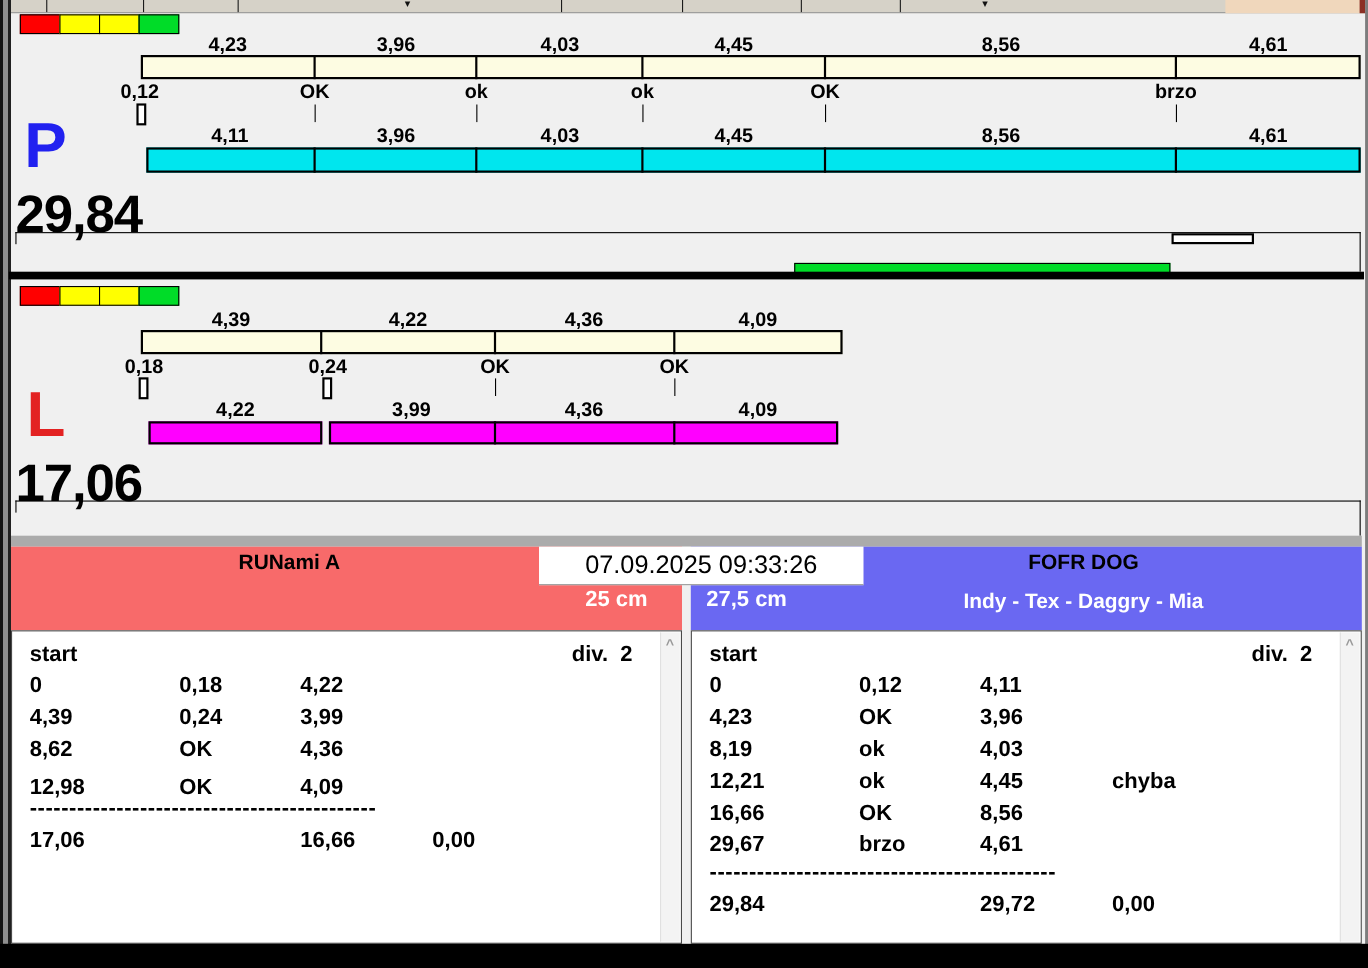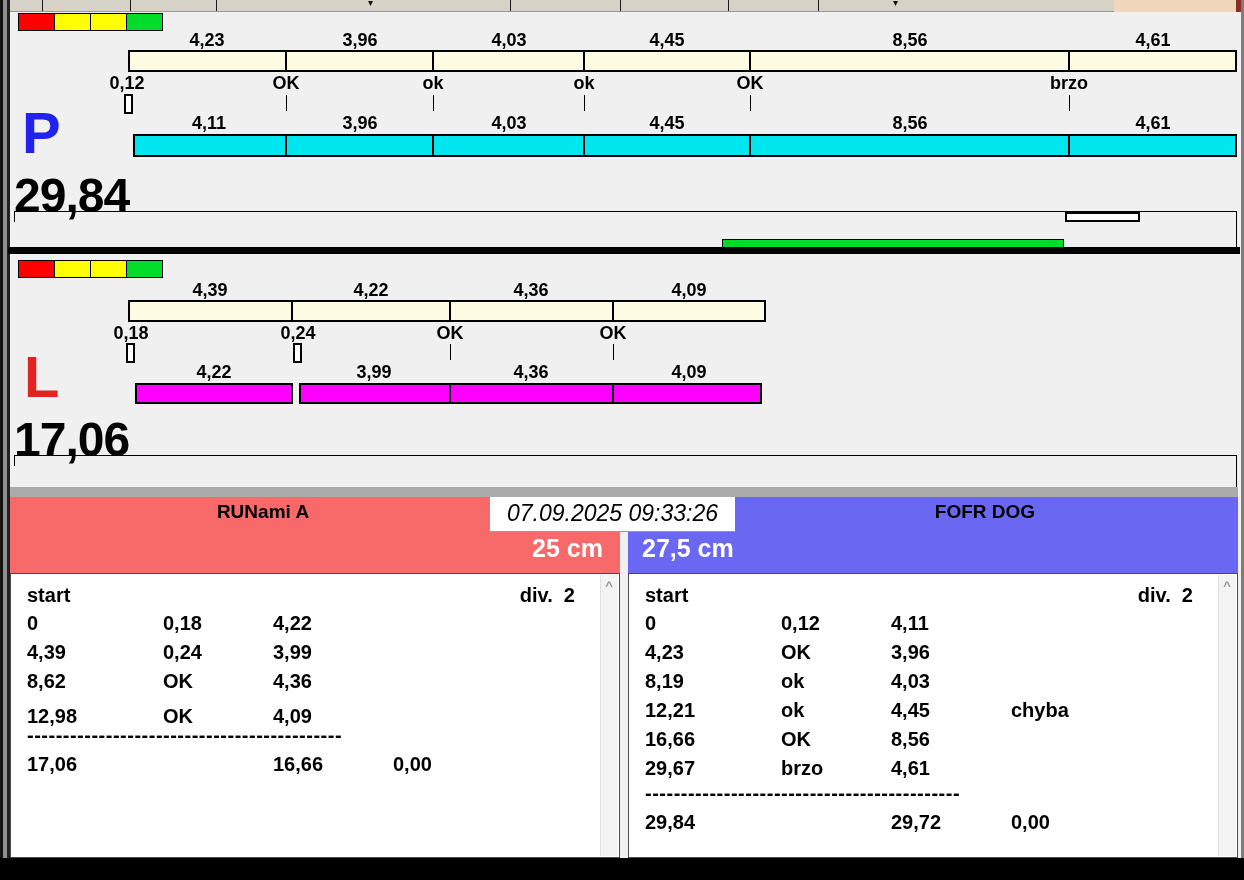--- a/index.html
+++ b/index.html
@@ -41,23 +41,23 @@
 
   .progress-green{left:722px;top:239px;width:340px;height:8px;background:#00dc28;border:1px solid #000;box-sizing:content-box;}
   .white-box{left:1065px;top:212px;width:75px;height:10px;background:#fff;border:2px solid #000;box-sizing:border-box;}
 
   
   .panel-header{top:497px;width:610px;height:76px;}
   .panel-header.red{background:#f86a6a;}
   .panel-header.blue{background:#6a68f2;}
   .team-name{position:absolute;top:4px;font-weight:bold;font-size:19px;color:#000;transform:translateX(-50%);white-space:pre;}
   .team-dogs{position:absolute;top:40px;font-weight:bold;font-size:19px;color:#fff;transform:translateX(-50%);white-space:pre;}
-  .team-cm{position:absolute;top:37px;font-weight:bold;font-size:25px;color:#fff;white-space:pre;}
-  .datetime-box{left:490px;top:497px;width:245px;height:34px;background:#fff;border-bottom:1px solid #9a9a9a;
-    font-size:23px;color:#000;text-align:center;line-height:33px;white-space:pre;font-style:italic;}
+  .team-cm{position:absolute;top:37px;font-weight:bold;font-size:20px;color:#fff;white-space:pre;}
+  .datetime-box{left:490px;top:497px;width:295px;height:34px;background:#fff;border-bottom:1px solid #9a9a9a;
+    font-size:23px;color:#000;text-align:center;line-height:33px;white-space:pre;}
 
   .table-area{top:573px;width:610px;height:285px;background:#fff;border:1px solid #4a4a4a;box-sizing:border-box;}
   .scrollbar{position:absolute;top:1px;right:1px;width:17px;height:281px;background:#f3f3f3;border-left:1px solid #e0e0e0;}
   .scroll-up{position:absolute;top:2px;left:0;width:16px;height:18px;color:#9a9a9a;font-weight:bold;font-size:13px;text-align:center;line-height:18px;}
   .trow{position:absolute;left:0;width:580px;height:28px;font-weight:bold;font-size:20px;color:#000;}
   .trow .c1{position:absolute;left:16px;white-space:pre;}
   .trow .c2{position:absolute;left:152px;white-space:pre;}
   .trow .c3{position:absolute;left:262px;white-space:pre;}
   .trow .c4{position:absolute;left:382px;white-space:pre;}
   .trow .cdiv{position:absolute;right:16px;white-space:pre;}
@@ -183,20 +183,21 @@
 
 <div class="abs gray-divider"></div>
 
 <div class="abs panel-header red" style="left:10px">
   <div class="team-name" style="left:253px">RUNami A</div>
   <div class="team-cm" style="left:522px">25 cm</div>
 </div>
 
 <div class="abs panel-header blue" style="left:628px">
   <div class="team-name" style="left:357px">FOFR DOG</div>
+  <div class="team-dogs" style="left:357px">Indy - Tex - Daggry - Mia</div>
   <div class="team-cm" style="left:14px">27,5 cm</div>
 </div>
 
 <div class="abs datetime-box">07.09.2025 09:33:26</div>
 
 <div class="abs table-area" style="left:10px">
   <div class="trow" style="top:10px">
     <span class="c1">start</span>
     <span class="cdiv">div.  2</span>
   </div>

